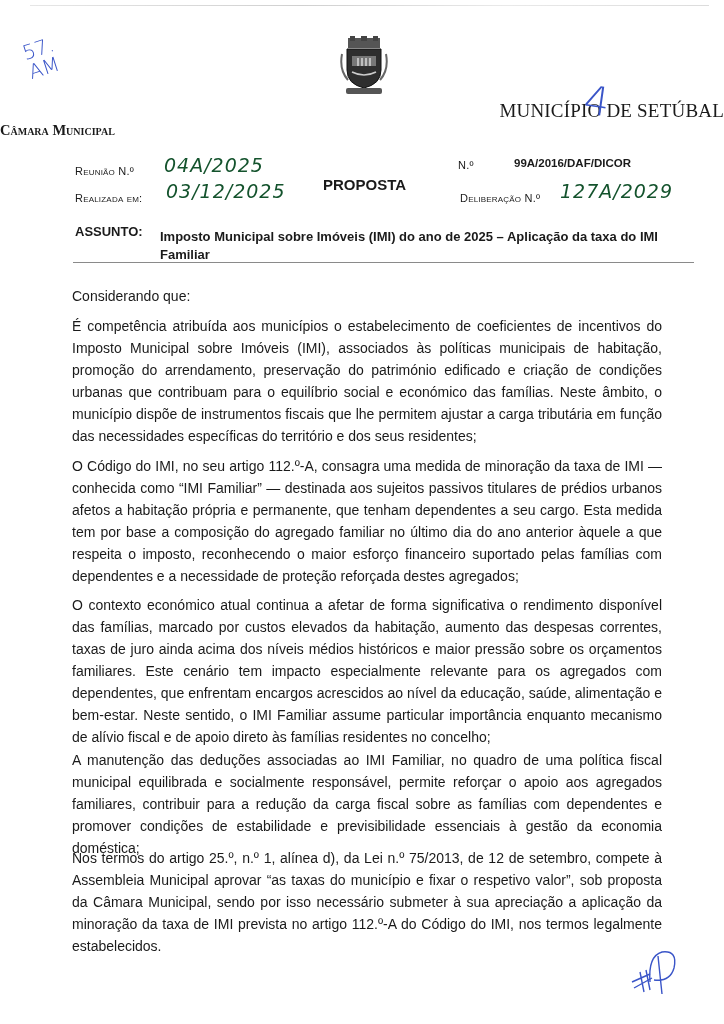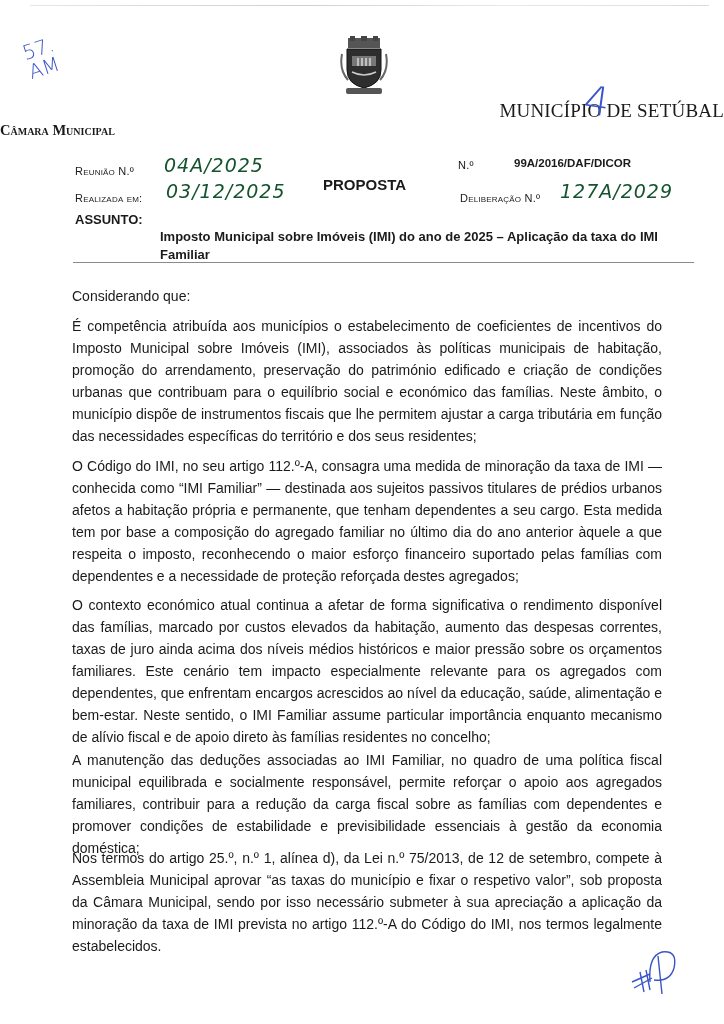--- a/index.html
+++ b/index.html
@@ -23,21 +23,21 @@
     position: absolute; left: 0; width: 724px; top: 122px; text-align: left;
     font-family: "Liberation Serif", serif; font-size: 14.5px; font-weight: bold; font-variant: small-caps;
   }
   .meta-label { position: absolute; font-size: 11px; font-variant: small-caps; letter-spacing: 0.2px; }
   .meta-hand {
     position: absolute; color: #14532d; font-family: "DejaVu Sans", sans-serif; font-size: 19px;
     font-weight: 200; letter-spacing: 1px; font-style: italic;
   }
   .proposta { position: absolute; left: 323px; top: 160px; font-weight: bold; font-size: 15px; margin-top: 16px; }
   .ref-value { position: absolute; left: 514px; top: 157px; font-weight: bold; font-size: 11.5px; }
-  .assunto-label { position: absolute; left: 75px; top: 212px; font-weight: bold; font-size: 13px; }
+  .assunto-label { position: absolute; left: 75px; top: 224px; font-weight: bold; font-size: 13px; }
   .assunto-text { position: absolute; left: 160px; top: 228px; width: 520px; font-weight: bold; font-size: 13px; line-height: 18px; }
   .separator { position: absolute; left: 73px; right: 30px; top: 262px; height: 1px; background: #8a8a8a; }
   .body-text {
     position: absolute; left: 72px; width: 590px; font-size: 14px; line-height: 22px;
     text-align: justify;
   }
   .p0 { top: 285px; }
   .p1 { top: 315px; }
   .p2 { top: 455px; }
   .p3 { top: 594px; }

